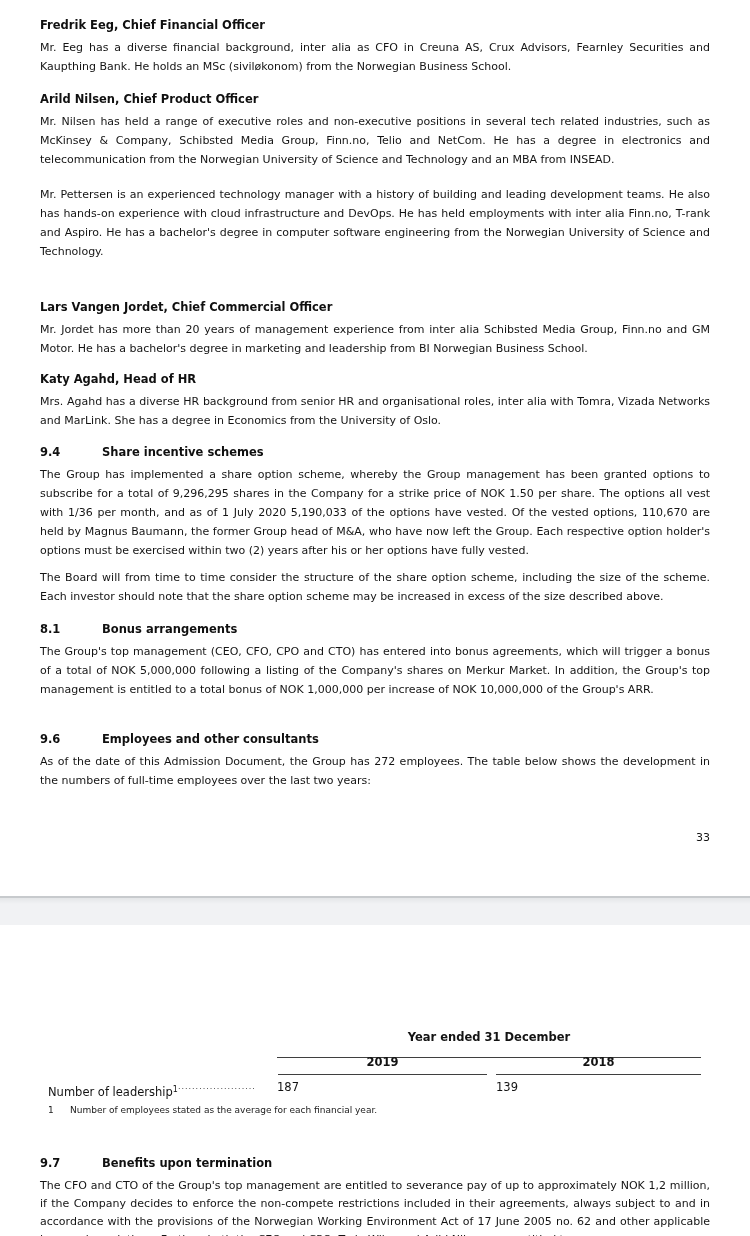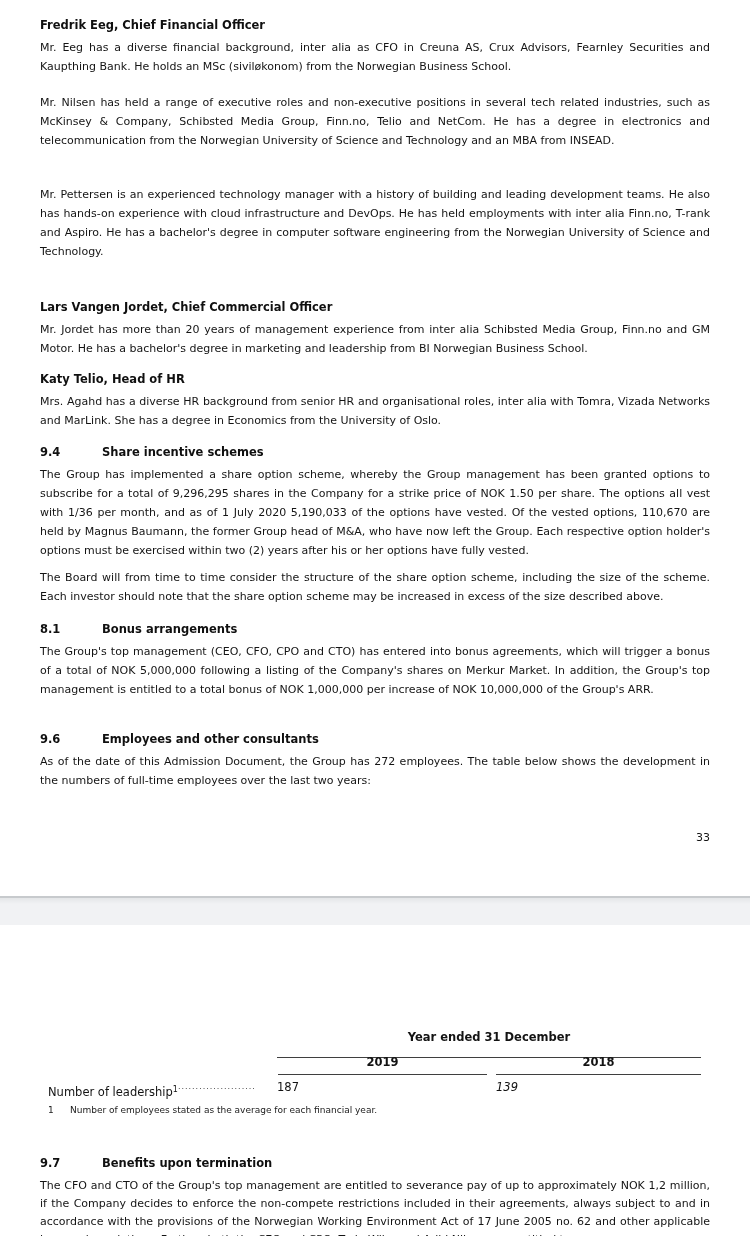--- a/index.html
+++ b/index.html
@@ -49,49 +49,50 @@
 
   .tbl-row { left: 0; top: 1079px; width: 750px; height: 19px; font-size: 11.5px; line-height: 16px; }
   .tbl-label { position: absolute; left: 48px; top: 0; width: 212px; white-space: nowrap; }
   .tbl-label sup { font-size: 8px; vertical-align: 4px; }
   .dot-leaders {
     display: inline-block; width: 78px; overflow: hidden; white-space: nowrap;
     font-size: 8px; letter-spacing: 1px; color: #444; vertical-align: 1px;
   }
   .tbl-val { position: absolute; top: 0; }
   .tbl-val.v2019 { left: 277px; width: 207px; }
-  .tbl-val.v2018 { left: 496px; width: 205px; font-style: italic; }
+  .tbl-val.v2018 { left: 496px; width: 205px; }
 
   .tbl-footnote { left: 48px; top: 1104px; width: 640px; font-size: 9px; line-height: 13px; color: #1a1a1a; }
   .tbl-footnote .fn-marker { display: inline-block; width: 22px; }
   .sec97-para p { line-height: 18px; margin-top: 4px; }
 </style>
 </head>
 <body>
 
 <div class="abs col-text" style="top:16px">
   <div class="exec-heading">Fredrik Eeg, Chief Financial Officer</div>
   <p class="body-para">Mr. Eeg has a diverse financial background, inter alia as CFO in Creuna AS, Crux Advisors, Fearnley Securities and Kaupthing Bank. He holds an MSc (siviløkonom) from the Norwegian Business School.</p>
 </div>
 
 <div class="abs col-text" style="top:90px">
+  <div class="exec-heading">Arild Nilsen, Chief Product Officer</div>
   <p class="body-para">Mr. Nilsen has held a range of executive roles and non-executive positions in several tech related industries, such as McKinsey &amp; Company, Schibsted Media Group, Finn.no, Telio and NetCom. He has a degree in electronics and telecommunication from the Norwegian University of Science and Technology and an MBA from INSEAD.</p>
 </div>
 
 <div class="abs col-text" style="top:182px">
   <p class="body-para">Mr. Pettersen is an experienced technology manager with a history of building and leading development teams.  He also has hands-on experience with cloud infrastructure and DevOps. He has held employments with inter alia Finn.no, T-rank and Aspiro. He has a bachelor's degree in computer software engineering from the Norwegian University of Science and Technology.</p>
 </div>
 
 <div class="abs col-text" style="top:298px">
   <div class="exec-heading">Lars Vangen Jordet, Chief Commercial Officer</div>
   <p class="body-para">Mr. Jordet has more than 20 years of management experience from inter alia Schibsted Media Group, Finn.no and GM Motor. He has a bachelor's degree in marketing and leadership from BI Norwegian Business School.</p>
 </div>
 
 <div class="abs col-text" style="top:370px">
-  <div class="exec-heading">Katy Telio, Head of HR</div>
+  <div class="exec-heading">Katy Agahd, Head of HR</div>
   <p class="body-para">Mrs. Agahd has a diverse HR background from senior HR and organisational roles, inter alia with Tomra, Vizada Networks and MarLink. She has a degree in Economics from the University of Oslo.</p>
 </div>
 
 <div class="abs col-text" style="top:443px">
   <div class="section-heading">
     <span class="sec-num">9.4</span>
     <span>Share incentive schemes</span>
   </div>
   <p class="body-para">The Group has implemented a share option scheme, whereby the Group management has been granted options to subscribe for a total of 9,296,295 shares in the Company for a strike price of NOK 1.50 per share. The options all vest with 1/36 per month, and as of 1 July 2020 5,190,033 of the options have vested. Of the vested options, 110,670 are held by Magnus Baumann, the former Group head of M&amp;A, who have now left the Group. Each respective option holder's options must be exercised within two (2) years after his or her options have fully vested.</p>
   <p class="body-para">The Board will from time to time consider the structure of the share option scheme, including the size of the scheme. Each investor should note that the share option scheme may be increased in excess of the size described above.</p>

